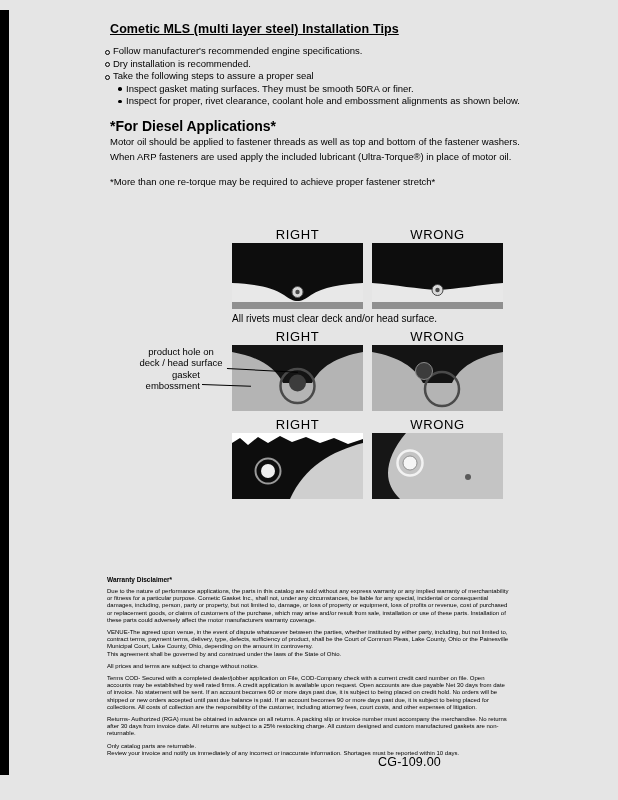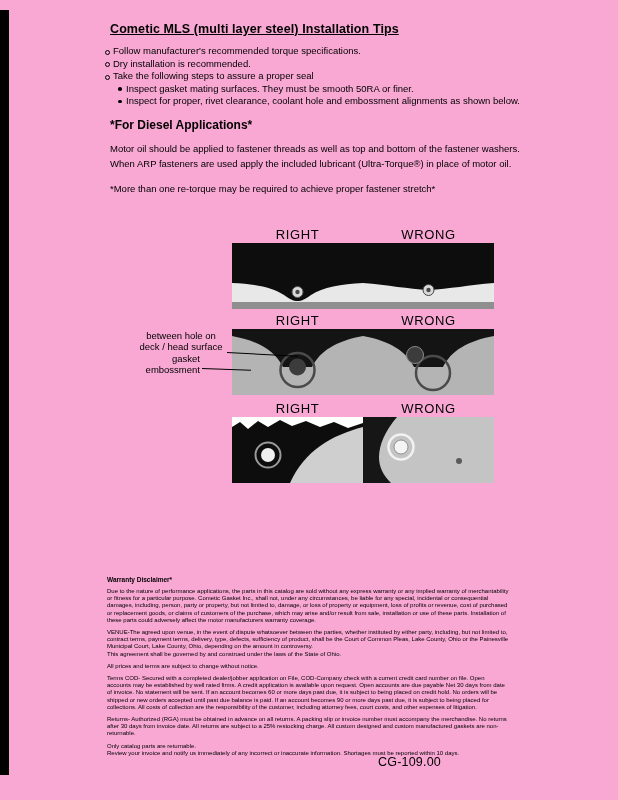--- a/index.html
+++ b/index.html
@@ -1,46 +1,46 @@
 <!DOCTYPE html>
 <html><head>
 <meta charset="utf-8">
 <style>
   * { margin:0; padding:0; box-sizing:border-box; }
   html,body { background:#ffffff; }
   body { width:618px; height:800px; position:relative; font-family:"Liberation Sans", sans-serif; color:#000; overflow:hidden; }
 
-  .page { position:absolute; inset:0; width:618px; height:800px; background:#f9a8d4; }
+  .page { position:absolute; inset:0; width:618px; height:800px; background:#e5e5e5; }
 
   .left-bar { position:absolute; left:0; top:10px; width:9px; height:765px; background:#000; }
 
   .content { position:absolute; left:104px; top:22px; width:445px; }
 
   
   .sec-tips { position:absolute; top:0; left:0; width:100%; }
   .title { font-size:12.5px; font-weight:bold; text-decoration:underline; margin-left:6px; margin-bottom:9px; letter-spacing:0.1px; }
   ul { list-style:none; }
   .bullets li, .sub-bullets li { position:relative; font-size:9.5px; line-height:12.5px; padding-left:9px; }
   .bullets li::before { content:""; position:absolute; left:1px; top:4.5px; width:3px; height:3px; border:0.9px solid #000; border-radius:50%; }
   .sub-bullets { margin-left:14px; }
   .sub-bullets li { padding-left:8px; }
   .sub-bullets li::before { content:""; position:absolute; left:0; top:4.5px; width:3.6px; height:3.6px; background:#000; border-radius:50%; }
 
   
   .sec-diesel { position:absolute; top:96px; left:0; width:434px; }
-  .diesel-heading { font-size:12px; font-weight:bold; margin-left:6px; margin-bottom:9px; }
+  .diesel-heading { font-size:14px; font-weight:bold; margin-left:6px; }
   .sec-diesel p { font-size:9.5px; line-height:15px; margin-left:6px; margin-bottom:10px; }
   .sec-diesel p.note { margin-bottom:0; }
 
   
   .sec-diagrams { position:absolute; top:205px; left:0; width:100%; }
   .drow { margin-left:128px; width:272px; position:relative; }
   .drow1 { margin-bottom:4px; }
   .drow2 { margin-bottom:6px; }
-  .dpair { display:flex; }
+  .dpair { display:flex; gap:9px; }
   .dcol { width:131px; }
   .dlabel { font-size:13px; letter-spacing:0.6px; text-align:center; height:16px; }
   .dimg { display:block; width:131px; height:66px; }
   .dcaption { font-size:10px; line-height:12px; margin-top:4px; width:240px; }
 
   .annot { position:absolute; font-size:9.5px; line-height:11px; }
   .annot-coolant { left:-98px; top:17px; width:94px; text-align:center; }
   .annot-emboss { left:-114px; top:40px; width:82px; text-align:right; }
   .aline { position:absolute; height:1px; background:#000; transform-origin:left center; }
   .aline-coolant { left:-5px; top:39px; width:71px; transform:rotate(3deg); }
@@ -58,21 +58,21 @@
 
 <div class="page">
 
   <div class="left-bar"></div>
 
   <div class="content">
 
     <section class="sec-tips">
       <h1 class="title">Cometic MLS (multi layer steel) Installation Tips</h1>
       <ul class="bullets">
-        <li>Follow manufacturer's recommended torque specifications.</li>
+        <li>Follow manufacturer's recommended engine specifications.</li>
         <li>Dry installation is recommended.</li>
         <li>Take the following steps to assure a proper seal</li>
       </ul>
       <ul class="sub-bullets">
         <li>Inspect gasket mating surfaces.  They must be smooth 50RA or finer.</li>
         <li>Inspect for proper, rivet clearance, coolant hole and embossment alignments as shown below.</li>
       </ul>
     </section>
 
     <section class="sec-diesel">
@@ -99,25 +99,26 @@
             <div class="dlabel">WRONG</div>
             <svg class="dimg" viewBox="0 0 131 66">
               <rect width="131" height="66" fill="#0d0d0d"></rect>
               <path d="M0,40 C25,42 45,46 65.5,47 C86,46 106,42 131,40 L131,66 L0,66 Z" fill="#e8e8e8"></path>
               <rect y="59" width="131" height="7" fill="#8f8f8f"></rect>
               <circle cx="65.5" cy="47" r="5.5" fill="#d9d9d9" stroke="#444" stroke-width="1"></circle>
               <circle cx="65.5" cy="47" r="2.2" fill="#4a4a4a"></circle>
             </svg>
           </div>
         </div>
+        <div class="dcaption">All rivets must clear deck and/or head surface.</div>
       </div>
 
       <div class="drow drow2">
         <div class="annot annot-coolant">
-          <span style="display:block">between hole on</span>
+          <span style="display:block">product hole on</span>
           <span style="display:block">deck / head surface</span>
         </div>
         <div class="annot annot-emboss">gasket embossment</div>
         <div class="aline aline-coolant"></div>
         <div class="aline aline-emboss"></div>
 
         <div class="dpair">
           <div class="dcol">
             <div class="dlabel">RIGHT</div>
             <svg class="dimg" viewBox="0 0 131 66">

